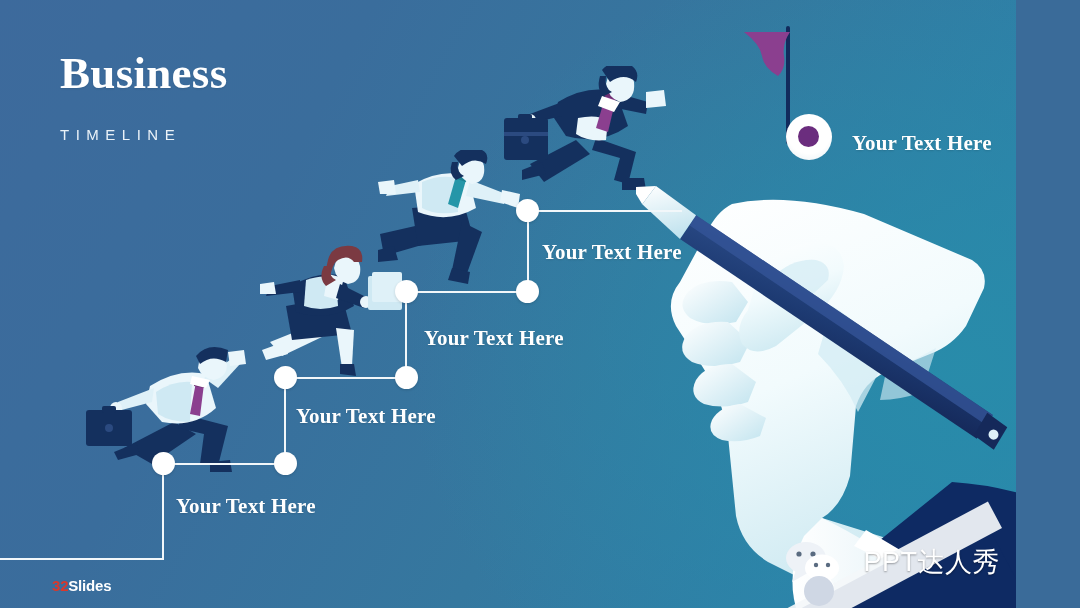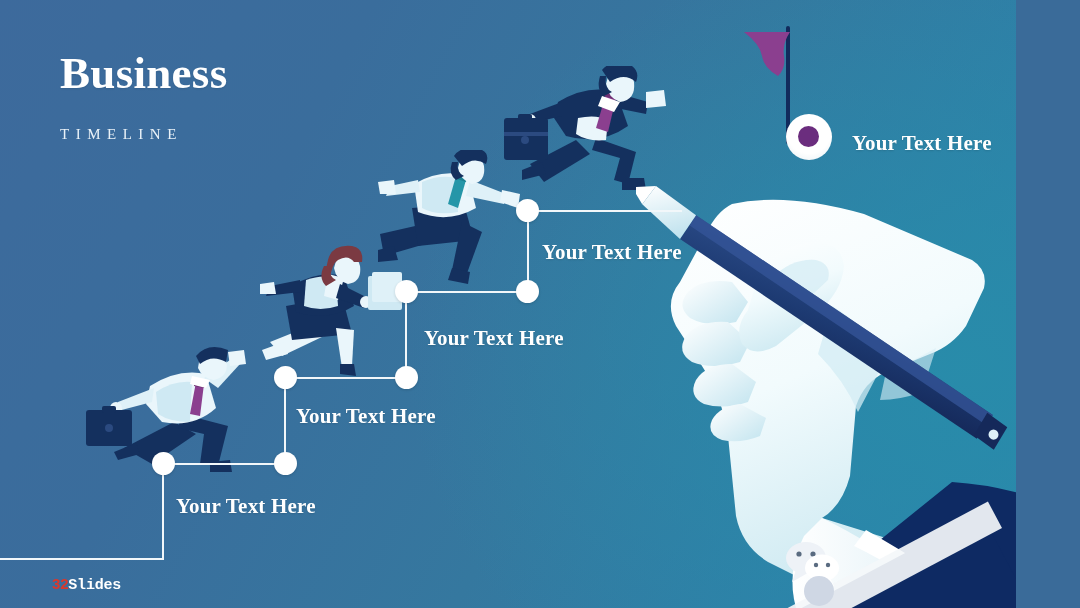--- a/index.html
+++ b/index.html
@@ -23,21 +23,21 @@
     color:#ffffff;
     font-weight:bold;
     font-size:45px;
     line-height:53px;
     letter-spacing:0.3px;
     text-shadow:0 1px 2px rgba(0,0,0,0.10);
   }
   .subtitle {
     margin-top:26px;
     color:#eaf2f8;
-    font-family:Liberation Serif, serif;
+    font-family:Liberation Sans, sans-serif;
     font-size:15px;
     letter-spacing:6.5px;
     font-weight:400;
   }
 
   
   .tl-line { position:absolute; background:#f2f7fa; }
   .tl-h { height:2px; }
   .tl-v { width:2px; }
   .dot {
@@ -86,21 +86,21 @@
 
   
   .logo24 {
     position:absolute;
     left:52px; bottom:14px;
     font-family:"Liberation Sans", sans-serif;
     font-size:15px; font-weight:bold;
     letter-spacing:-0.2px;
   }
   .logo24 .num { color:#d9382c; }
-  .logo24 .word { color:#ffffff;font-family:Liberation Mono, monospace; }
+  .logo24 .word { color:#ffffff; }
 
   .wm {
     position:absolute;
     right:-40px; bottom:-46px;
     width:300px; height:160px;
     background:#0e2a63;
     transform:rotate(-28deg);
     transform-origin:100% 100%;
   }
   .wm-strip {
@@ -359,14 +359,15 @@
     <ellipse cx="22" cy="18" rx="20" ry="16" fill="#eef2f7"></ellipse>
     <path d="M12 30 L8 42 L22 34 Z" fill="#eef2f7"></path>
     <circle cx="15" cy="14" r="2.6" fill="#5a6b80"></circle>
     <circle cx="29" cy="14" r="2.6" fill="#5a6b80"></circle>
     <ellipse cx="38" cy="28" rx="17" ry="13.5" fill="#ffffff"></ellipse>
     <path d="M46 38 L50 46 L38 41 Z" fill="#ffffff"></path>
     <circle cx="32" cy="25" r="2.2" fill="#5a6b80"></circle>
     <circle cx="44" cy="25" r="2.2" fill="#5a6b80"></circle>
   </svg>
   <div class="wm-dot"></div>
+  <div class="wm-text">PPT达人秀</div>
 
 </div>
 
 </body></html>

